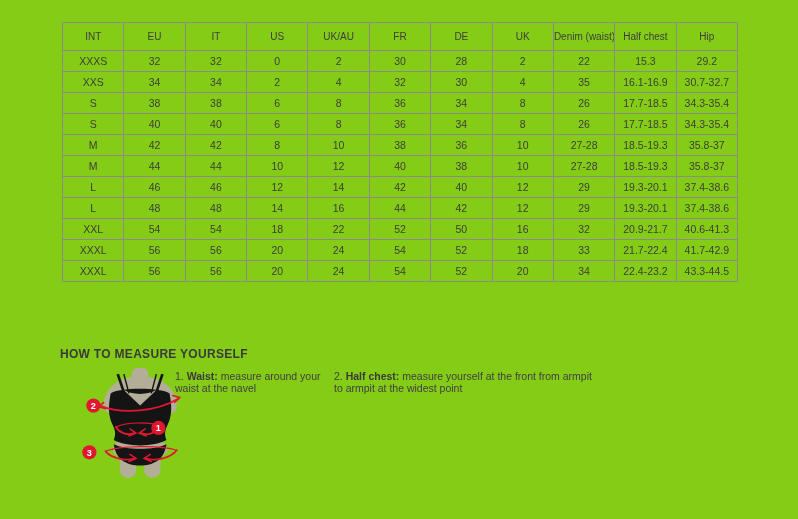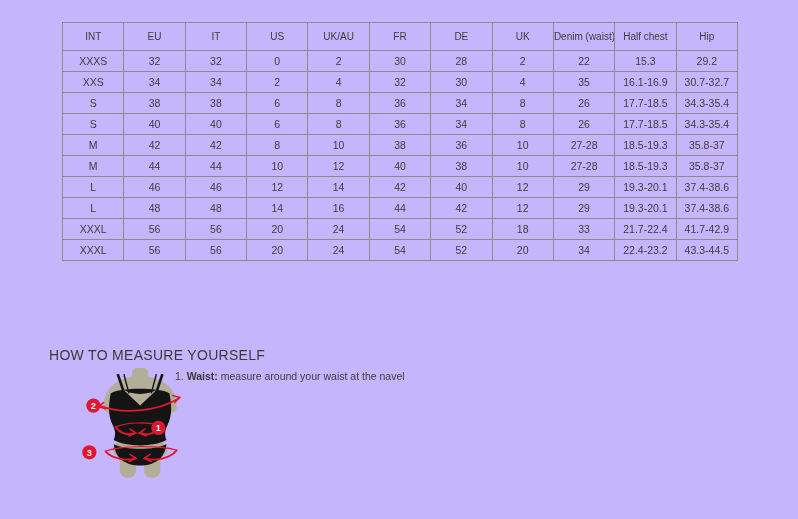--- a/index.html
+++ b/index.html
@@ -1,33 +1,33 @@
 <!DOCTYPE html>
 <html><head>
 <meta charset="utf-8">
 <style>
   html,body { margin:0; padding:0; background:#ffffff; }
   .page {
-    position:relative; width:798px; height:519px; background:#c4b5fd;
+    position:relative; width:798px; height:519px; background:#84cc16;
     font-family:"Liberation Sans", sans-serif; overflow:hidden;
   }
   table.size-table {
     position:absolute; left:62px; top:22px; width:676px;
     border-collapse:collapse; table-layout:fixed;
     border:1px solid #777777;
   }
   table.size-table th, table.size-table td {
     border:1px solid #8b8b8b; text-align:center; vertical-align:middle;
     color:#3d3d3d; padding:0; overflow:hidden; white-space:nowrap;
   }
   table.size-table th { height:27px; font-size:10px; font-weight:400; }
   table.size-table td { height:20px; font-size:10.5px; font-weight:400; }
   .measure-heading {
-    position:absolute; left:49px; top:347px;
-    font-size:14px; font-weight:400; color:#3a3a3a; letter-spacing:0.3px;
+    position:absolute; left:60px; top:347px;
+    font-size:12px; font-weight:700; color:#3a3a3a; letter-spacing:0.3px;
   }
   .measure-figure { position:absolute; left:76px; top:366px; width:114px; height:132px; }
   .measure-list {
     position:absolute; left:175px; top:371px; width:420px;
     display:flex; flex-direction:row; gap:5px;
   }
   .measure-item { font-size:10.5px; color:#404040; line-height:11.5px; }
   .measure-item .lbl { font-weight:700; color:#3a3a3a; }
 </style>
 </head>
@@ -150,20 +150,33 @@
           <td>14</td>
           <td>16</td>
           <td>44</td>
           <td>42</td>
           <td>12</td>
           <td>29</td>
           <td>19.3-20.1</td>
           <td>37.4-38.6</td>
         </tr>
         <tr>
+          <td>XXL</td>
+          <td>54</td>
+          <td>54</td>
+          <td>18</td>
+          <td>22</td>
+          <td>52</td>
+          <td>50</td>
+          <td>16</td>
+          <td>32</td>
+          <td>20.9-21.7</td>
+          <td>40.6-41.3</td>
+        </tr>
+        <tr>
           <td>XXXL</td>
           <td>56</td>
           <td>56</td>
           <td>20</td>
           <td>24</td>
           <td>54</td>
           <td>52</td>
           <td>18</td>
           <td>33</td>
           <td>21.7-22.4</td>
@@ -228,15 +241,16 @@
       <text x="16" y="42.2" fill="#ffffff">2</text>
       <circle cx="80" cy="61" r="7" fill="#e0172f"></circle>
       <text x="80" y="64.2" fill="#ffffff">1</text>
       <circle cx="12" cy="85" r="7" fill="#e0172f"></circle>
       <text x="12" y="88.2" fill="#ffffff">3</text>
     </g>
   </svg>
 
   <div class="measure-list">
       <div class="measure-item"><span>1. </span><span class="lbl">Waist:</span><span> measure around your waist at the navel</span></div>
+      <div class="measure-item"><span>2. </span><span class="lbl">Half chest:</span><span> measure yourself at the front from armpit to armpit at the widest point</span></div>
     </div>
 
 </div>
 
 </body></html>

